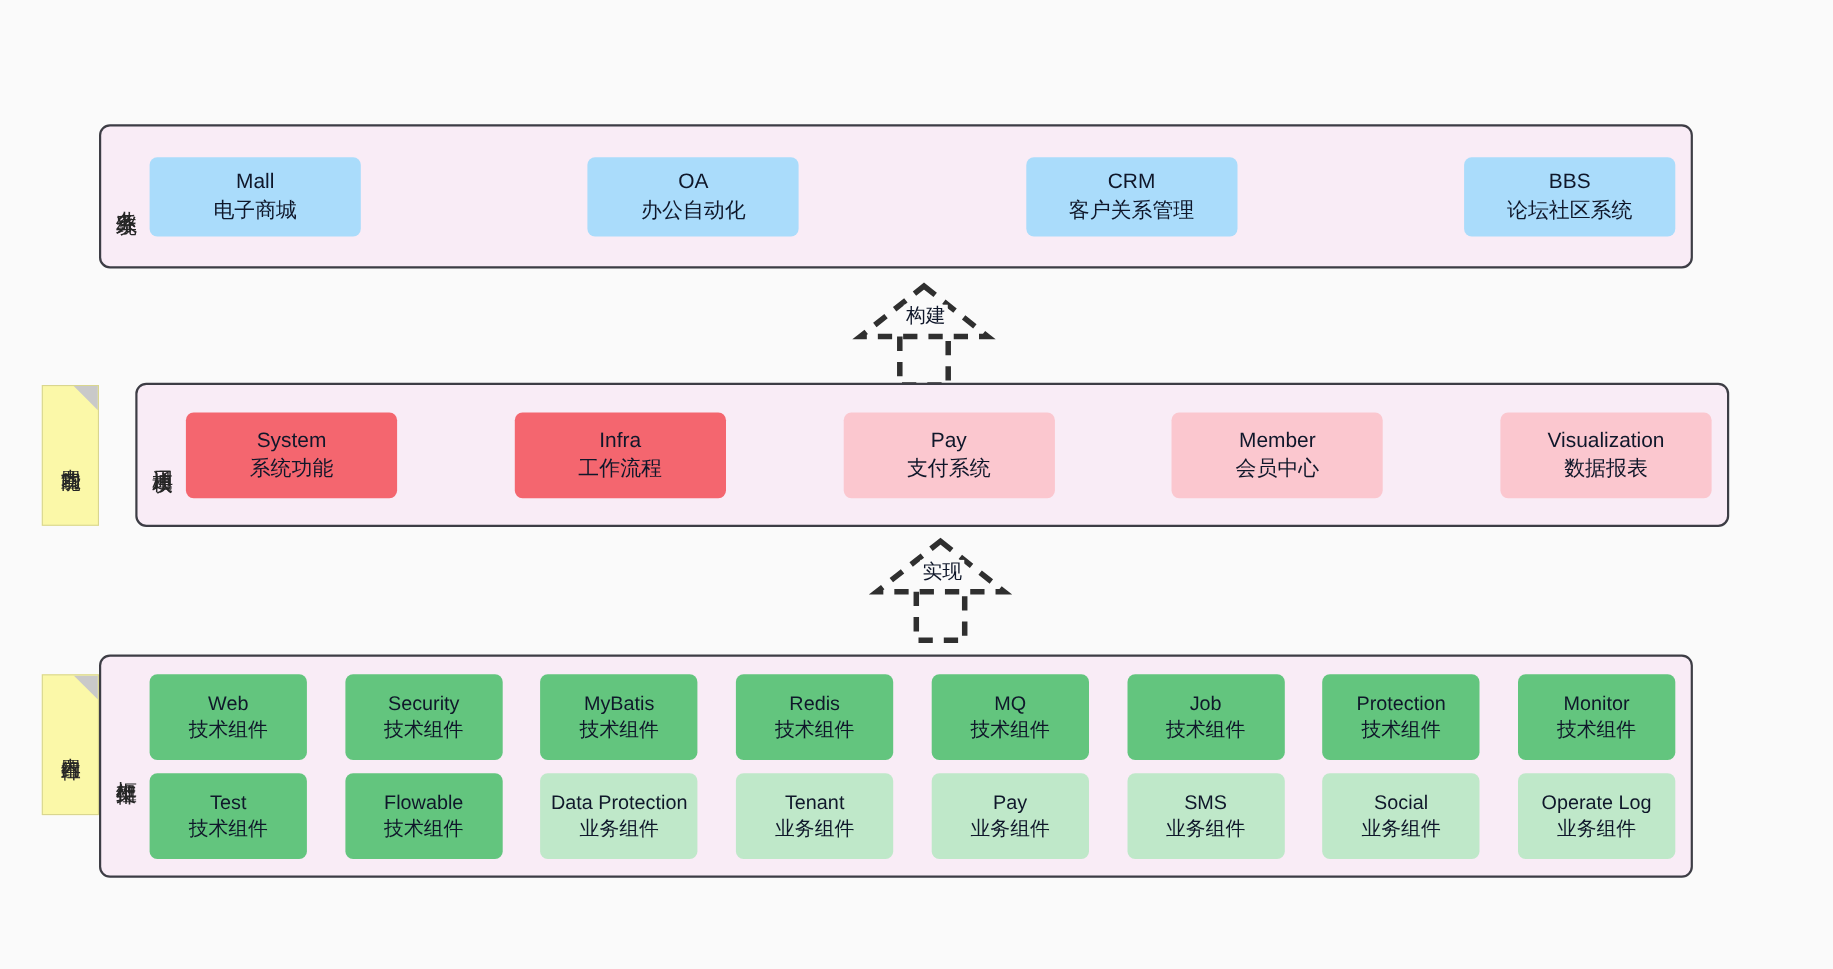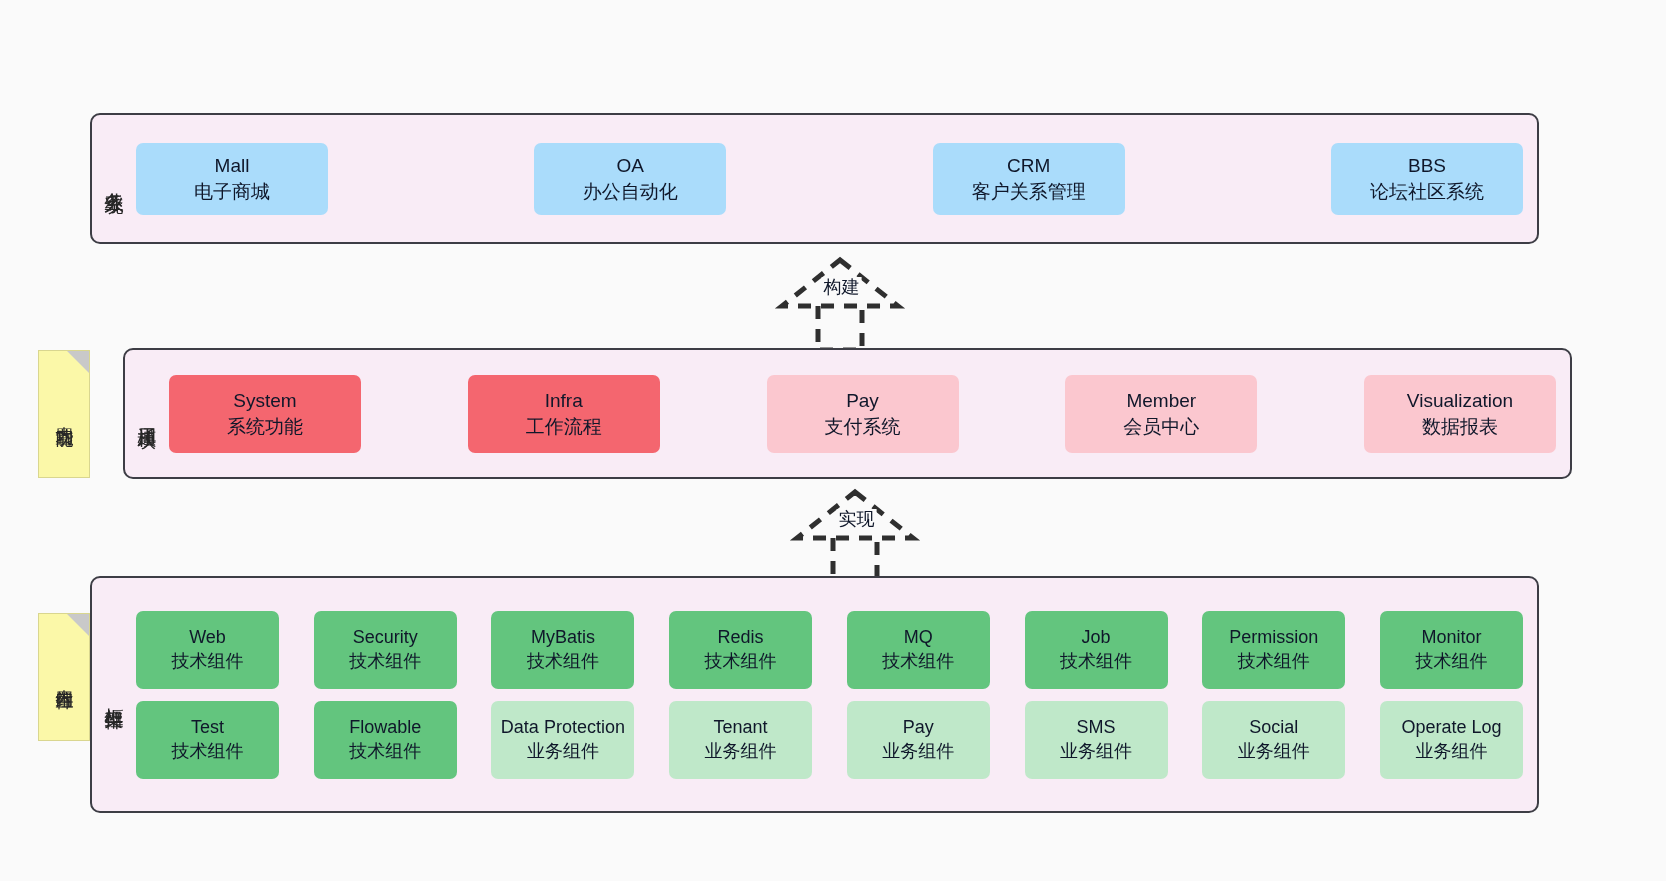--- a/index.html
+++ b/index.html
@@ -105,23 +105,23 @@
     margin-left: 33px;
   }
   #layer-common .card {
     width: 192px;
     height: 78px;
   }
 
   
   #layer-framework {
     left: 90px;
-    top: 576px;
+    top: 595px;
     width: 1449px;
-    height: 237px;
+    height: 203px;
   }
   #layer-framework .layer-body { gap: 12px; }
   #layer-framework .card {
     width: 143px;
     height: 78px;
     font-size: 18px;
   }
 
   
   .sticky {
@@ -301,21 +301,21 @@
         </div>
         <div class="card green">
           <span class="en">MQ</span>
           <span class="cn">技术组件</span>
         </div>
         <div class="card green">
           <span class="en">Job</span>
           <span class="cn">技术组件</span>
         </div>
         <div class="card green">
-          <span class="en">Permission</span>
+          <span class="en">Protection</span>
           <span class="cn">技术组件</span>
         </div>
         <div class="card green">
           <span class="en">Monitor</span>
           <span class="cn">技术组件</span>
         </div>
       </div>
 
       <div class="row">
         <div class="card green">

